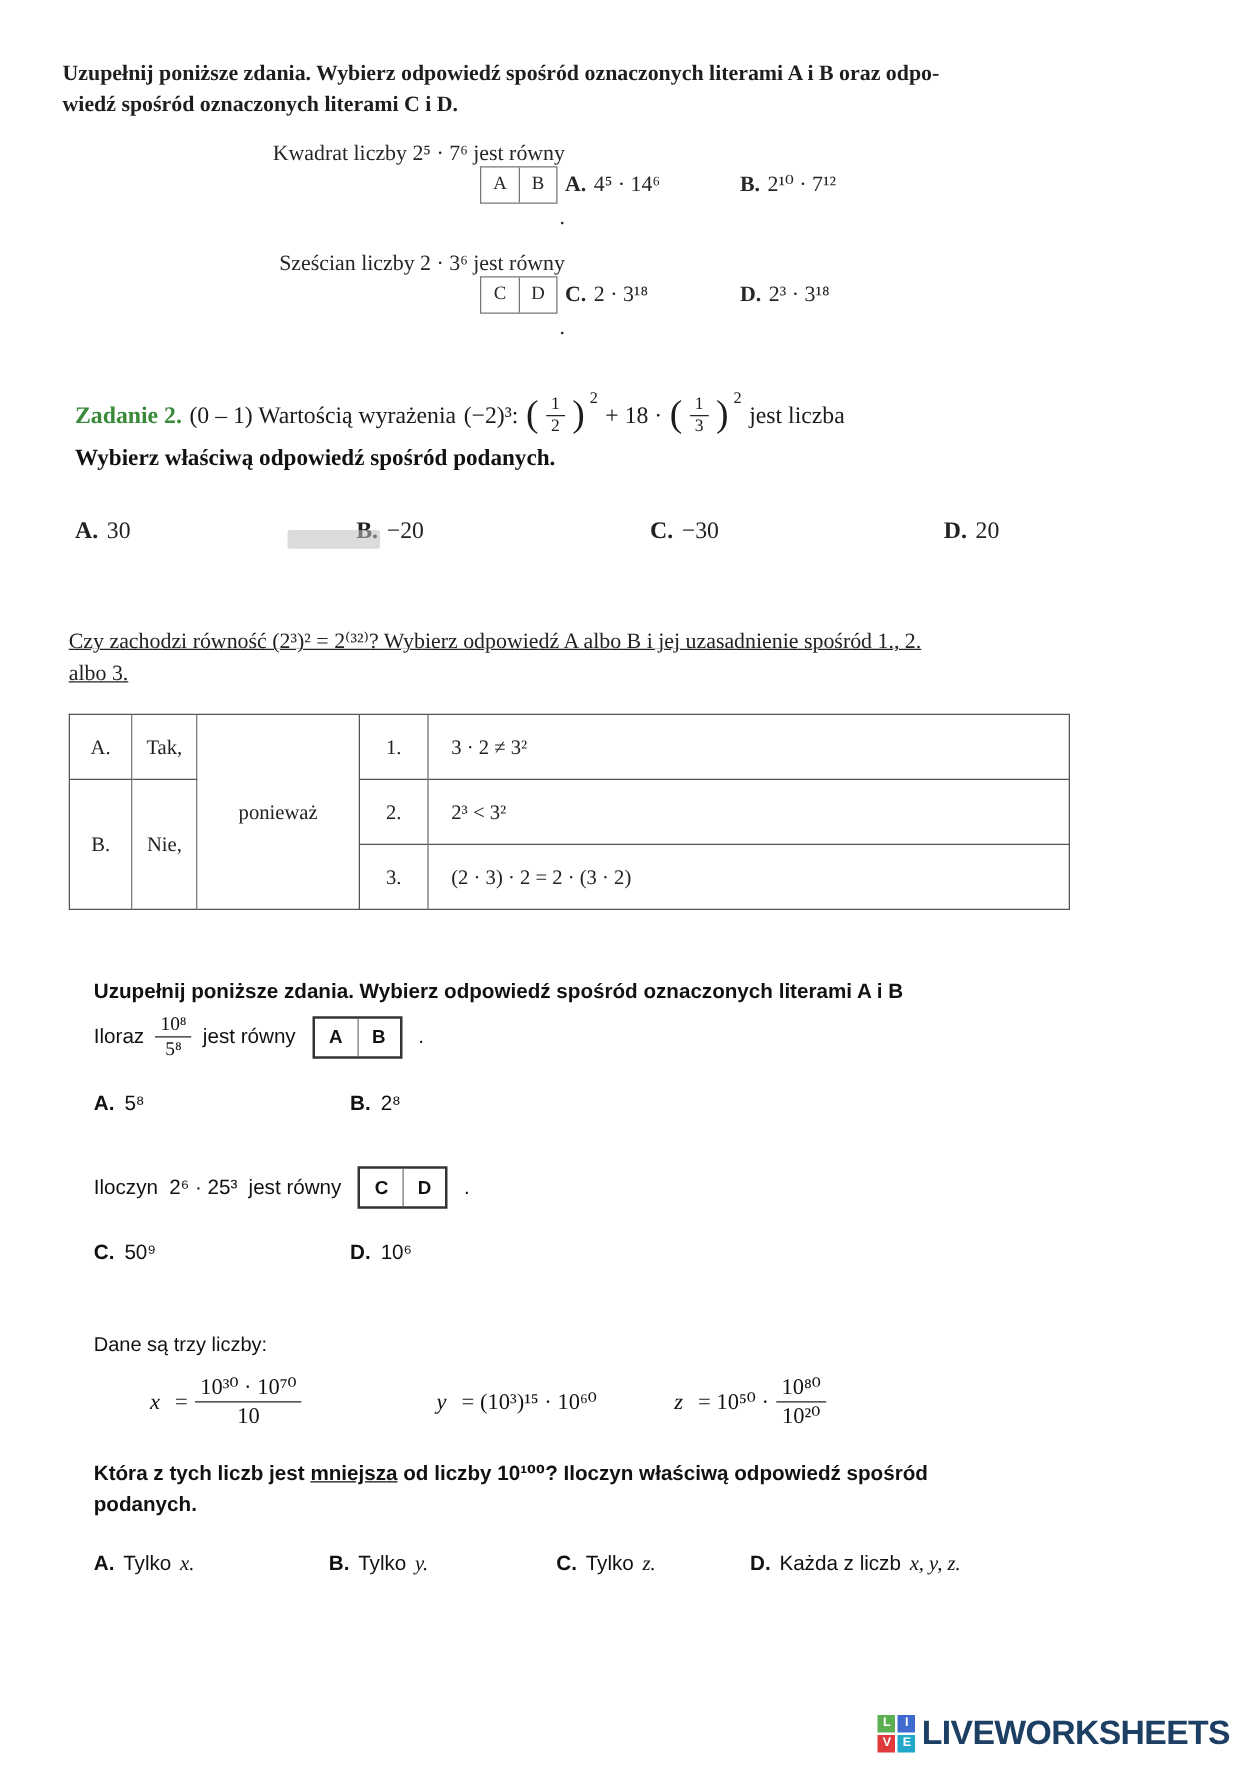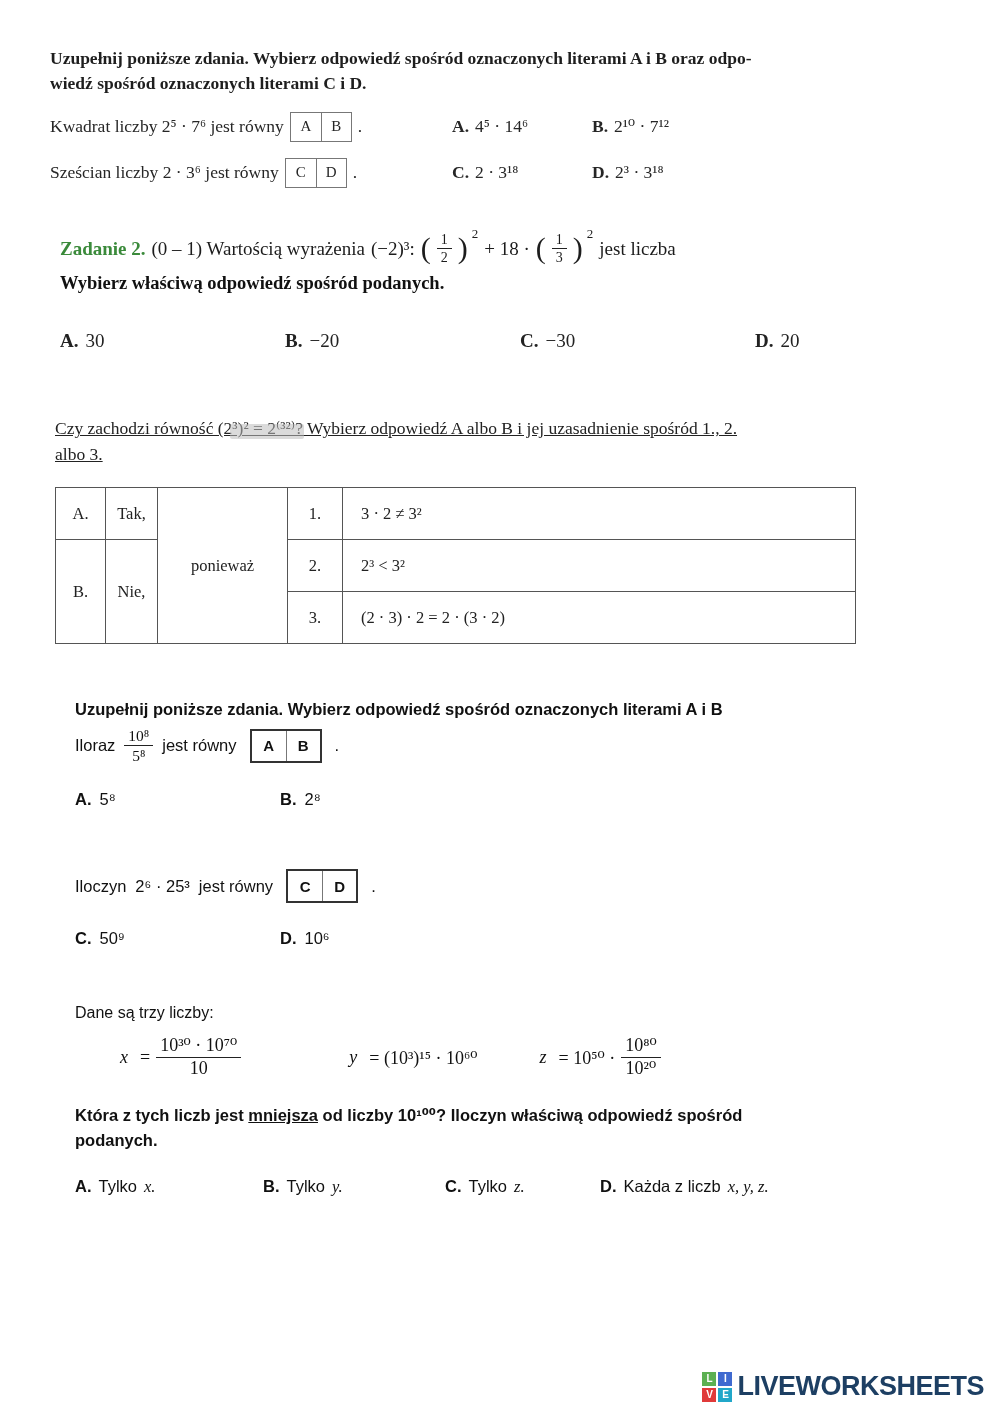--- a/index.html
+++ b/index.html
@@ -12,21 +12,21 @@
     padding: 46px 40px 0 50px;
     overflow: hidden;
     color: #222;
   }
   .serif { font-family: "Liberation Serif", "DejaVu Serif", serif; }
   .sans  { font-family: "Liberation Sans", "DejaVu Sans", sans-serif; }
 
   
   .s1 .intro { font-size: 17.5px; font-weight: 600; line-height: 1.42; color: #1e1e1e; width: 860px; }
   .qrow { display: flex; align-items: center; margin-top: 16px; font-size: 17.5px; color: #262626; }
-  .qprompt { width: 402px; display: flex; align-items: center; }
+  .qprompt { width: 402px; display: flex; align-items: flex-end; flex-direction: column; }
   .qopt { display: flex; align-items: baseline; gap: 6px; }
   .qopt b { font-weight: 700; }
   .w140 { width: 140px; }
 
   .ansbox { display: inline-flex; border: 1.5px solid #777; margin: 0 6px; background: #fff; }
   .ansbox .abcell {
     width: 30px; height: 28px; display: flex; align-items: center; justify-content: center;
     font-size: 15px; cursor: pointer;
   }
   .ansbox .abcell + .abcell { border-left: 1.5px solid #777; }
@@ -238,21 +238,21 @@
       <div class="opt ow205">
         <b>A.</b>
         <span>5⁸</span>
       </div>
       <div class="opt">
         <b>B.</b>
         <span>2⁸</span>
       </div>
     </div>
 
-    <div class="mathrow" style="margin-top:60px">
+    <div class="mathrow" style="margin-top:40px">
       <span>Iloczyn</span>
       <span>2⁶ · 25³</span>
       <span>jest równy</span>
       <span class="ansbox">
         <span class="abcell">C</span>
         <span class="abcell">D</span>
       </span>
       <span>.</span>
     </div>
 

